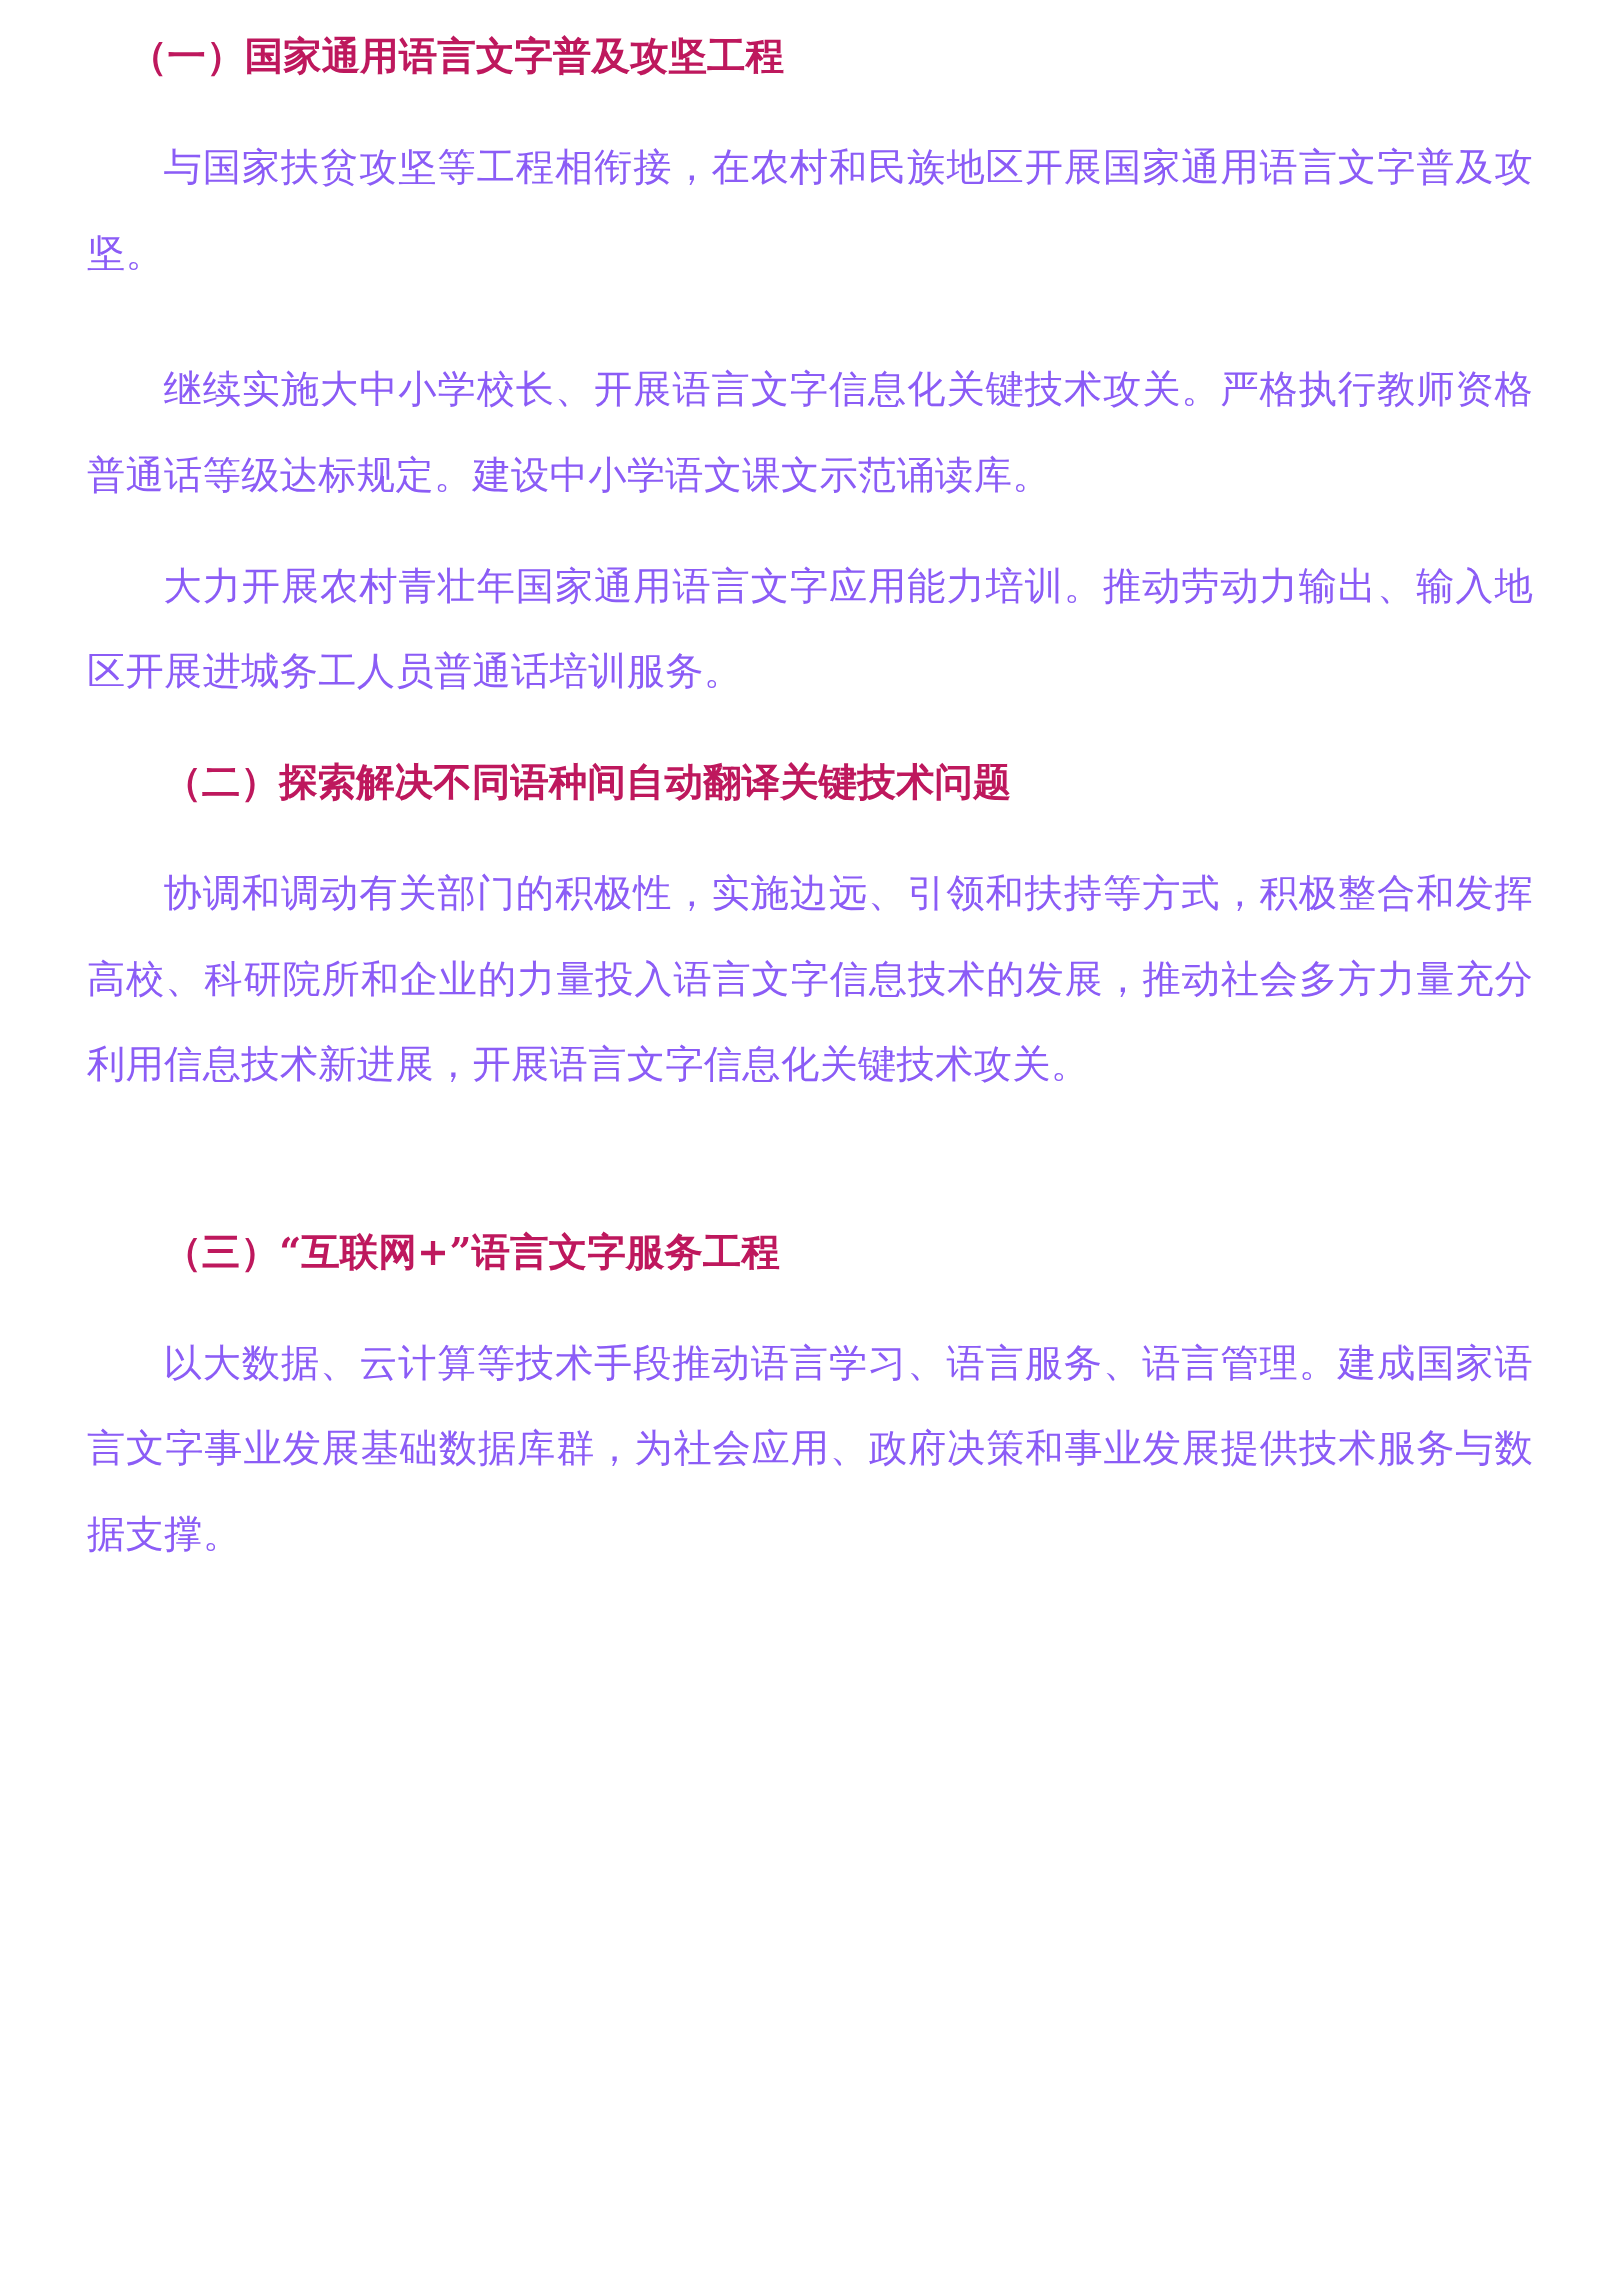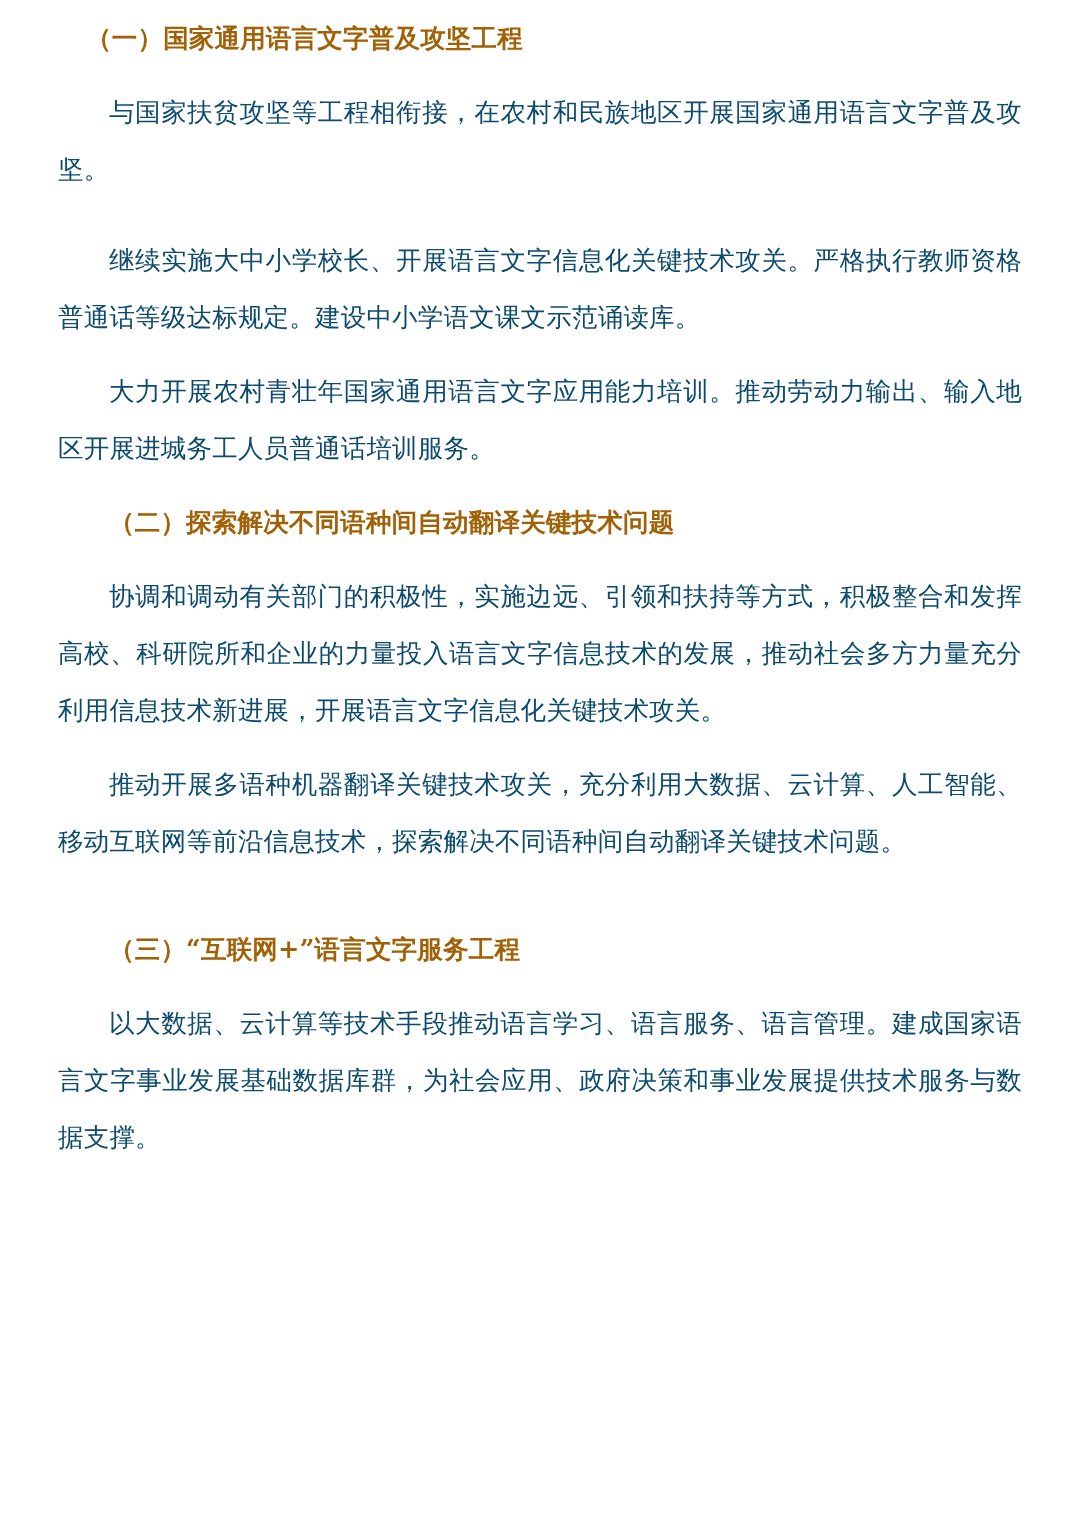--- a/index.html
+++ b/index.html
@@ -25,31 +25,31 @@
   }
   p.para {
     margin: 0 0 0 0;
     padding: 0;
     font-size: 25.5px;
     line-height: 57px;
     text-align: justify;
     text-justify: inter-ideograph;
     text-indent: 2em;
     letter-spacing: 0.2px;
-    color: #0c4a6e;
+    color: #8b5cf6;
     font-weight: 400;
   }
   p.heading {
     margin: 0;
     padding: 0;
     font-size: 25.5px;
     line-height: 57px;
     text-indent: 2em;
     letter-spacing: 0.2px;
-    color: #a16207;
+    color: #be185d;
     font-weight: 600;
     text-align: left;
   }
   p.heading.first {
     text-indent: 1.1em;
   }
   .spacer-sm { height: 17px; }
 </style>
 </head>
 <body>
@@ -70,21 +70,20 @@
 
     <p class="para">大力开展农村青壮年国家通用语言文字应用能力培训。推动劳动力输出、输入地区开展进城务工人员普通话培训服务。</p>
     <div class="spacer-sm"></div>
 
     <p class="heading">（二）探索解决不同语种间自动翻译关键技术问题</p>
     <div class="spacer-sm"></div>
 
     <p class="para">协调和调动有关部门的积极性，实施边远、引领和扶持等方式，积极整合和发挥高校、科研院所和企业的力量投入语言文字信息技术的发展，推动社会多方力量充分利用信息技术新进展，开展语言文字信息化关键技术攻关。</p>
     <div class="spacer-sm"></div>
 
-    <p class="para">推动开展多语种机器翻译关键技术攻关，充分利用大数据、云计算、人工智能、移动互联网等前沿信息技术，探索解决不同语种间自动翻译关键技术问题。</p>
     <div class="spacer-sm"></div>
 
     <div class="spacer-sm"></div>
 
     <div class="spacer-sm"></div>
 
     <p class="heading">（三）“互联网+”语言文字服务工程</p>
     <div class="spacer-sm"></div>
 
     <p class="para">以大数据、云计算等技术手段推动语言学习、语言服务、语言管理。建成国家语言文字事业发展基础数据库群，为社会应用、政府决策和事业发展提供技术服务与数据支撑。</p>

